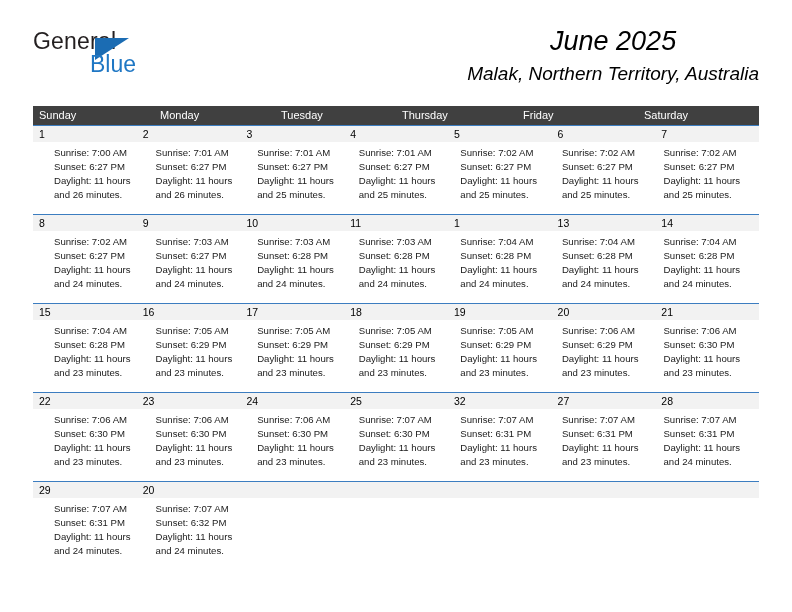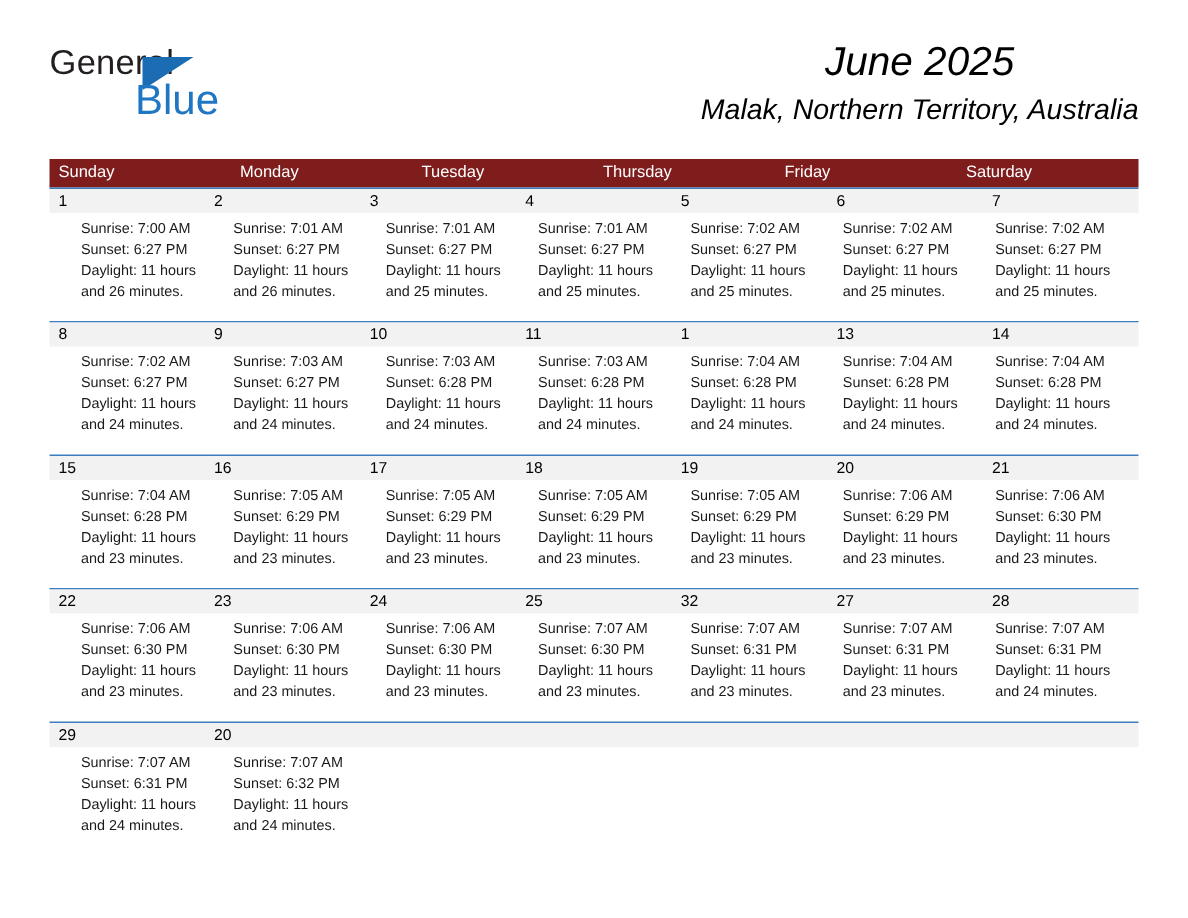--- a/index.html
+++ b/index.html
@@ -42,21 +42,21 @@
     top: 0;
     font-size: 23px;
     letter-spacing: .2px;
     color: #231f20;
     font-family: "Liberation Sans", sans-serif;
   }
   .logo-blue {
     position: absolute;
     left: 57px;
     top: 23px;
-    font-size: 28px;
+    font-size: 23px;
     color: #1f77c4;
     font-family: "Liberation Sans", sans-serif;
   }
   .logo-flag {
     position: absolute;
     left: 62px;
     top: 10px;
     width: 0;
     height: 0;
     border-left: 34px solid #1b6cb3;
@@ -86,21 +86,21 @@
 
   
   .calendar {
     position: absolute;
     left: 33px;
     top: 106px;
     width: 726px;
   }
   .week-head {
     display: flex;
-    background: #7f1d1d;
+    background: #404040;
     height: 19px;
   }
   .week-head .dow {
     flex: 1 1 0;
     color: #ffffff;
     font-size: 11px;
     line-height: 19px;
     padding-left: 6px;
     box-sizing: border-box;
     white-space: nowrap;

